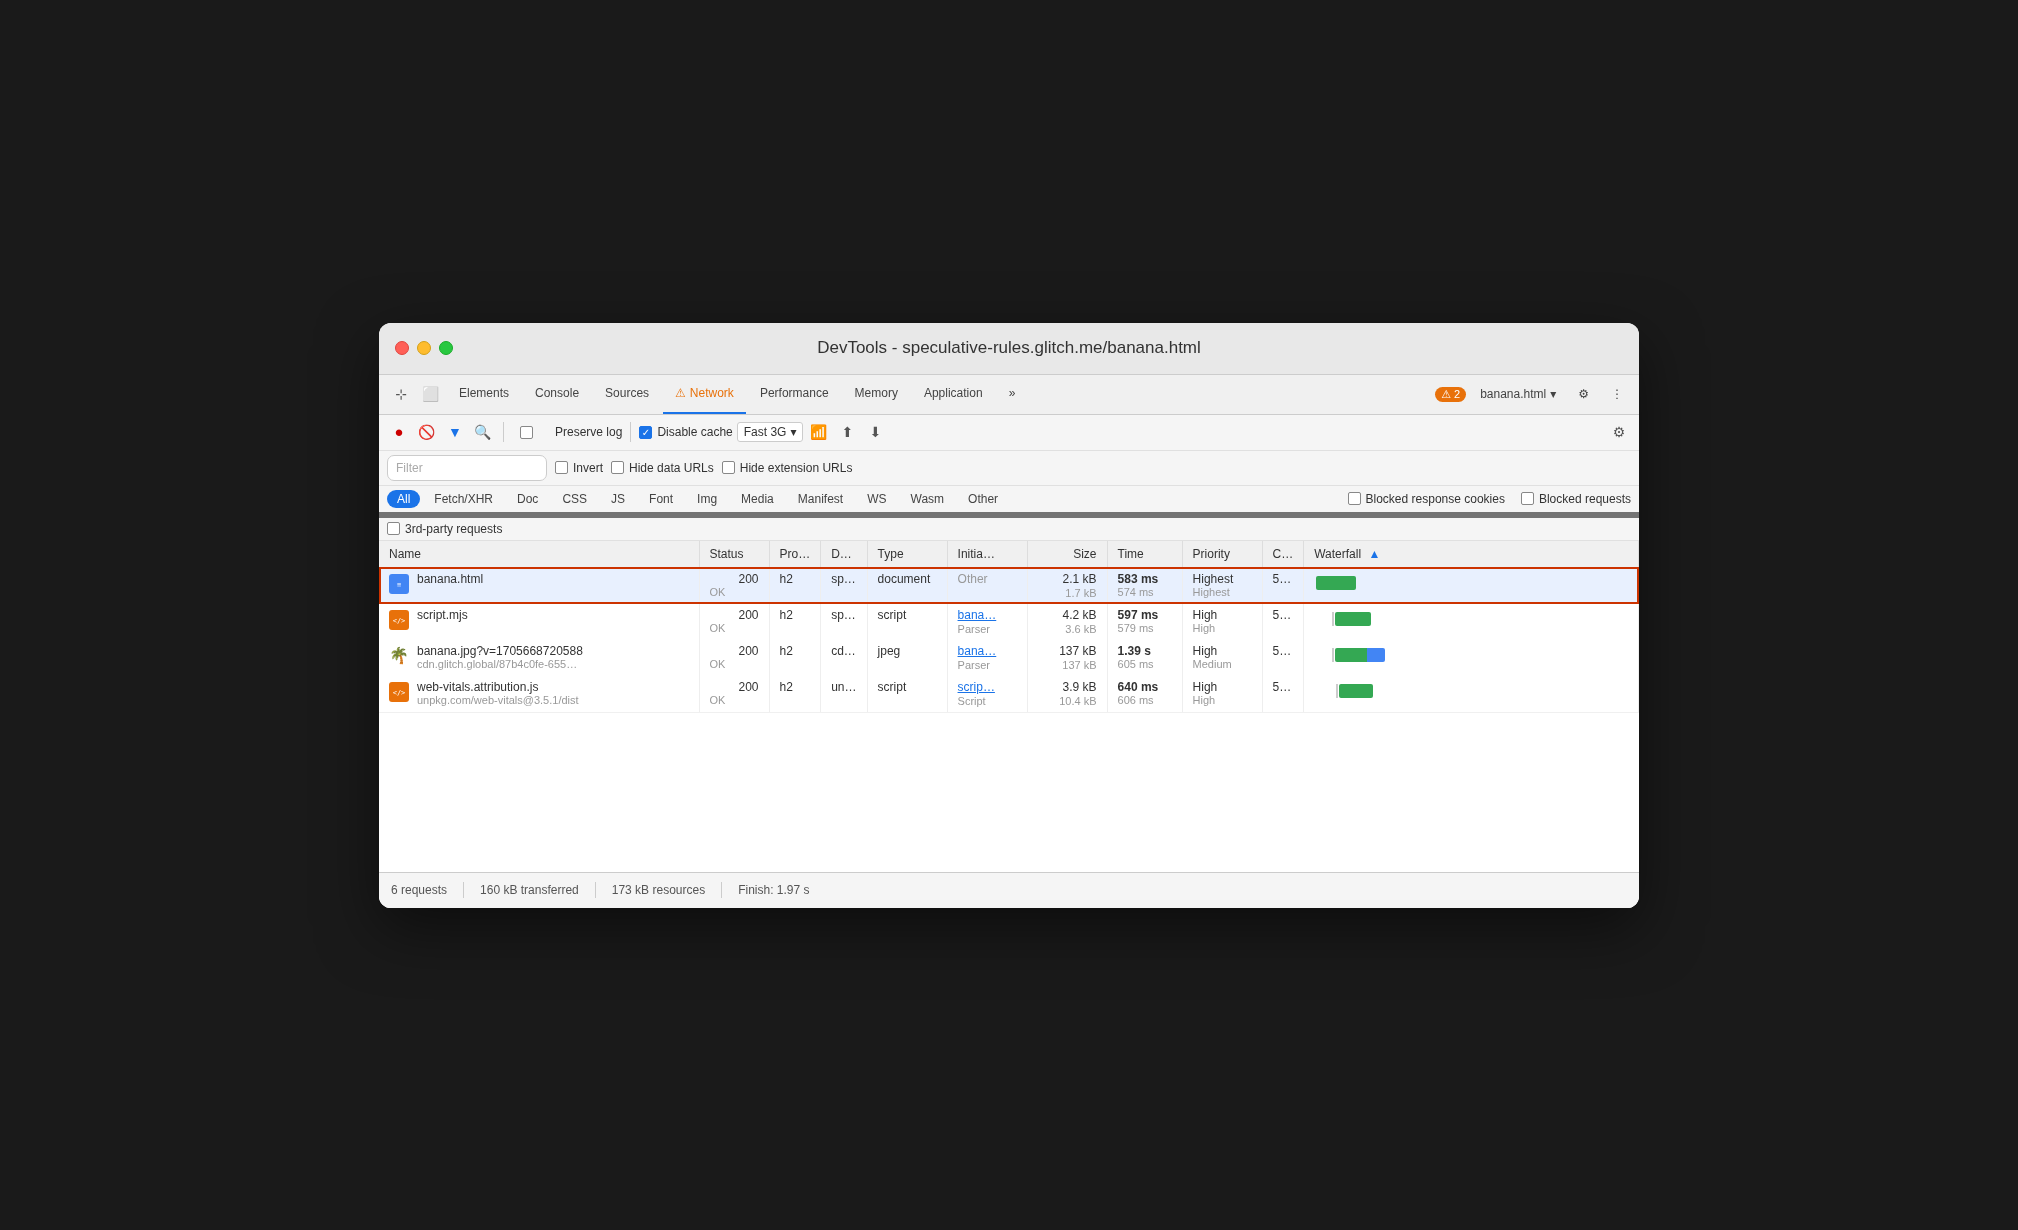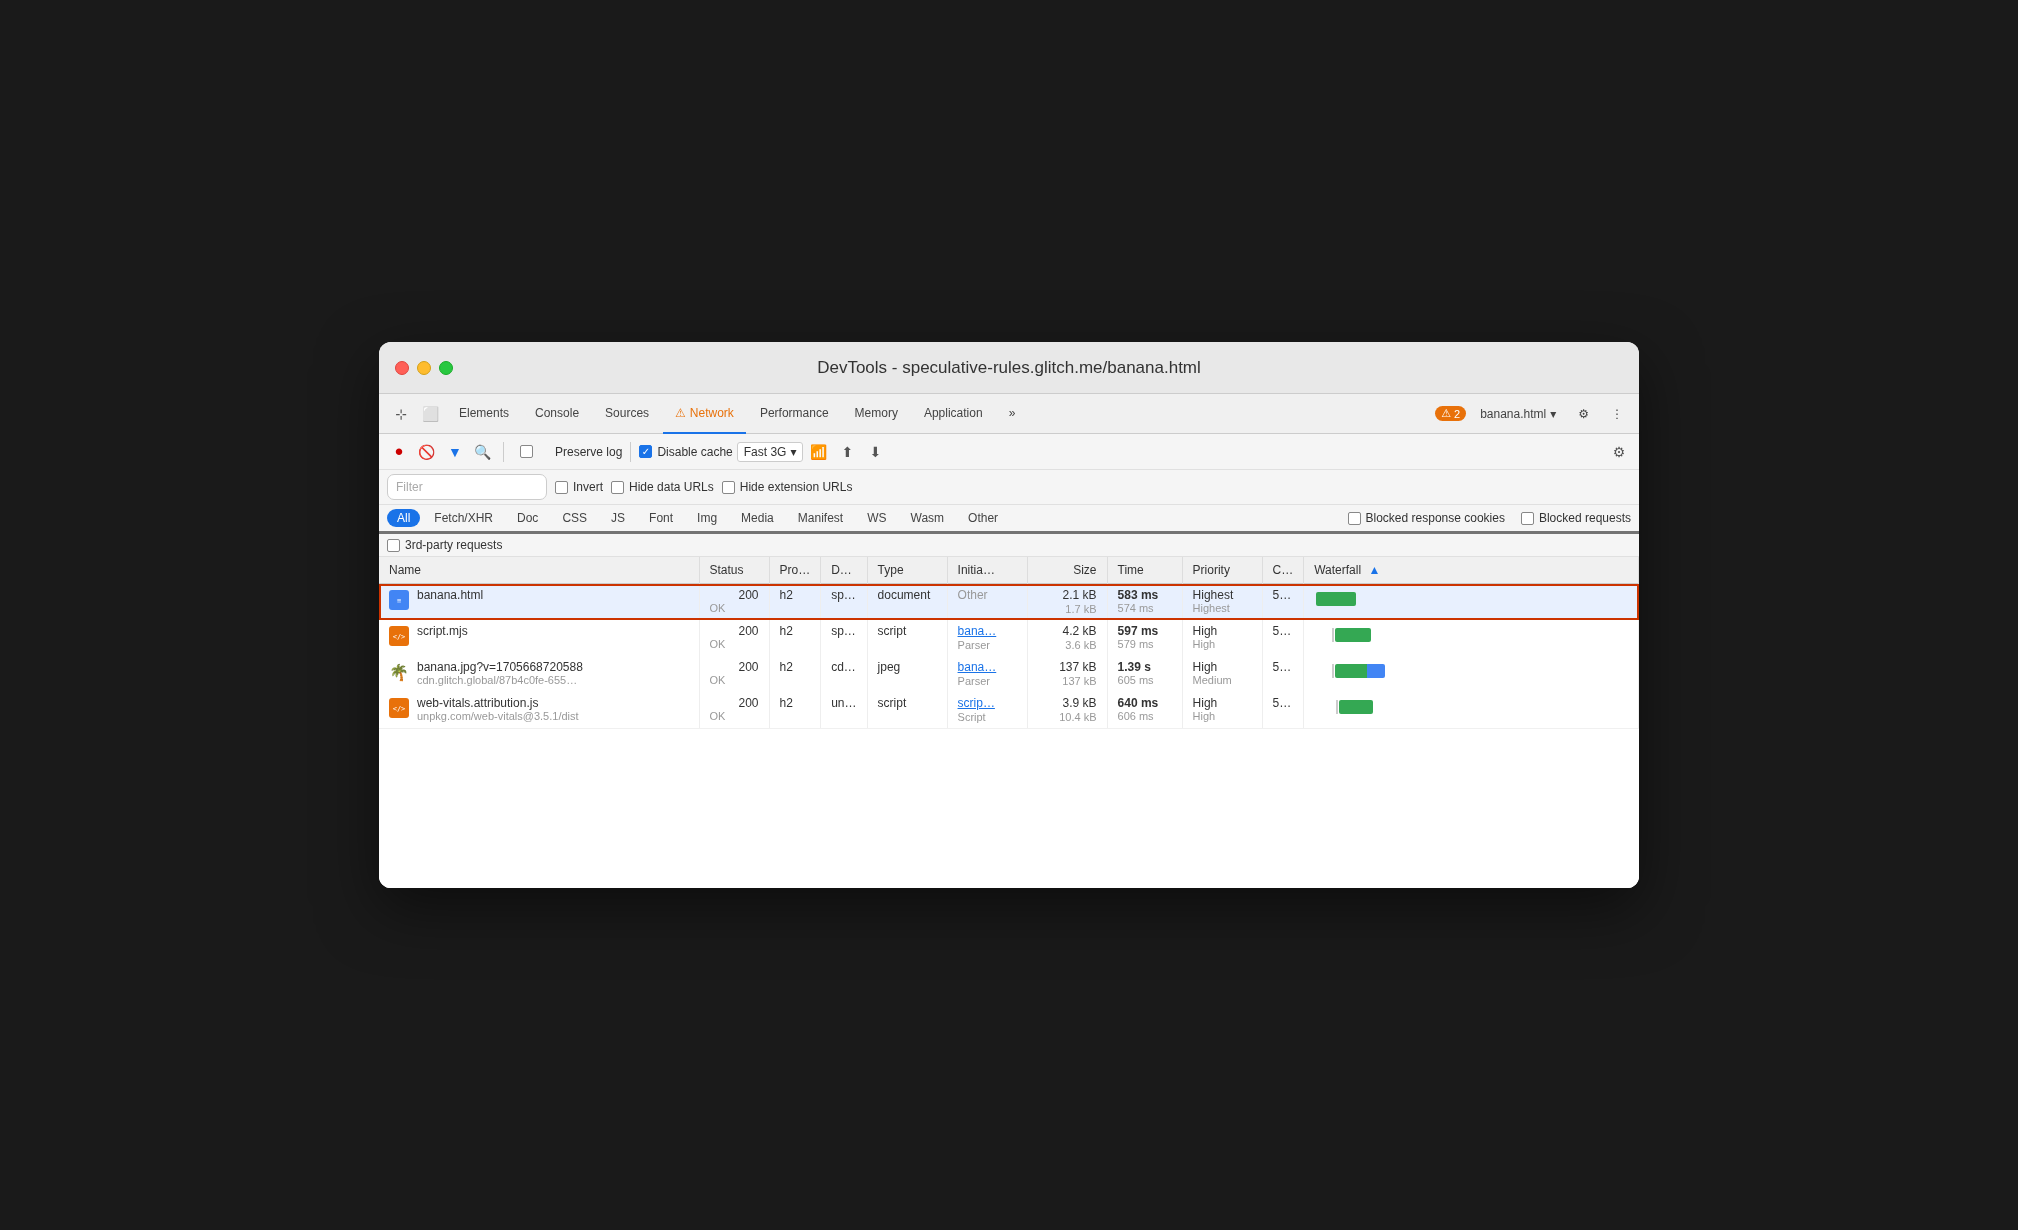--- a/index.html
+++ b/index.html
@@ -197,36 +197,36 @@
       background: white;
       color: #333;
     }
     .filter-input::placeholder { color: #aaa; }
     .filter-check { display: flex; align-items: center; gap: 5px; font-size: 12px; color: #333; cursor: pointer; }
     
     .type-filters {
       display: flex;
       align-items: center;
       background: #f5f5f5;
-      border-bottom: 3px solid #737373;
+      border-bottom: 6px solid #737373;
       padding: 4px 8px;
       gap: 4px;
     }
     .type-btn {
       padding: 2px 10px;
       font-size: 12px;
       color: #444;
       cursor: pointer;
       border-radius: 12px;
       border: none;
       background: none;
     }
     .type-btn.active { background: #1a73e8; color: white; }
     .type-filters-right { margin-left: auto; display: flex; align-items: center; gap: 16px; }
-    .type-filter-check { display: flex; align-items: flex-end; gap: 5px; font-size: 12px; color: #333; cursor: pointer; }
+    .type-filter-check { display: flex; align-items: flex-start; gap: 5px; font-size: 12px; color: #333; cursor: pointer; }
     
     .third-party-row {
       display: flex;
       align-items: center;
       background: #f5f5f5;
       border-bottom: 1px solid #e0e0e0;
       padding: 4px 8px;
     }
     
     .network-table {
@@ -686,14 +686,23 @@
                 <div class="waterfall-bar" style="width:34px;"></div>
               </div>
             </td>
           </tr>
         </tbody>
       </table>
     </div>
 
     <div style="min-height: 160px; background: white; border-top: 1px solid #f0f0f0;"></div>
 
+    <div class="status-bar">
+      <span>6 requests</span>
+      <div class="status-divider"></div>
+      <span>160 kB transferred</span>
+      <div class="status-divider"></div>
+      <span>173 kB resources</span>
+      <div class="status-divider"></div>
+      <span>Finish: 1.97 s</span>
+    </div>
   </div>
 </div>
 
 </body></html>

